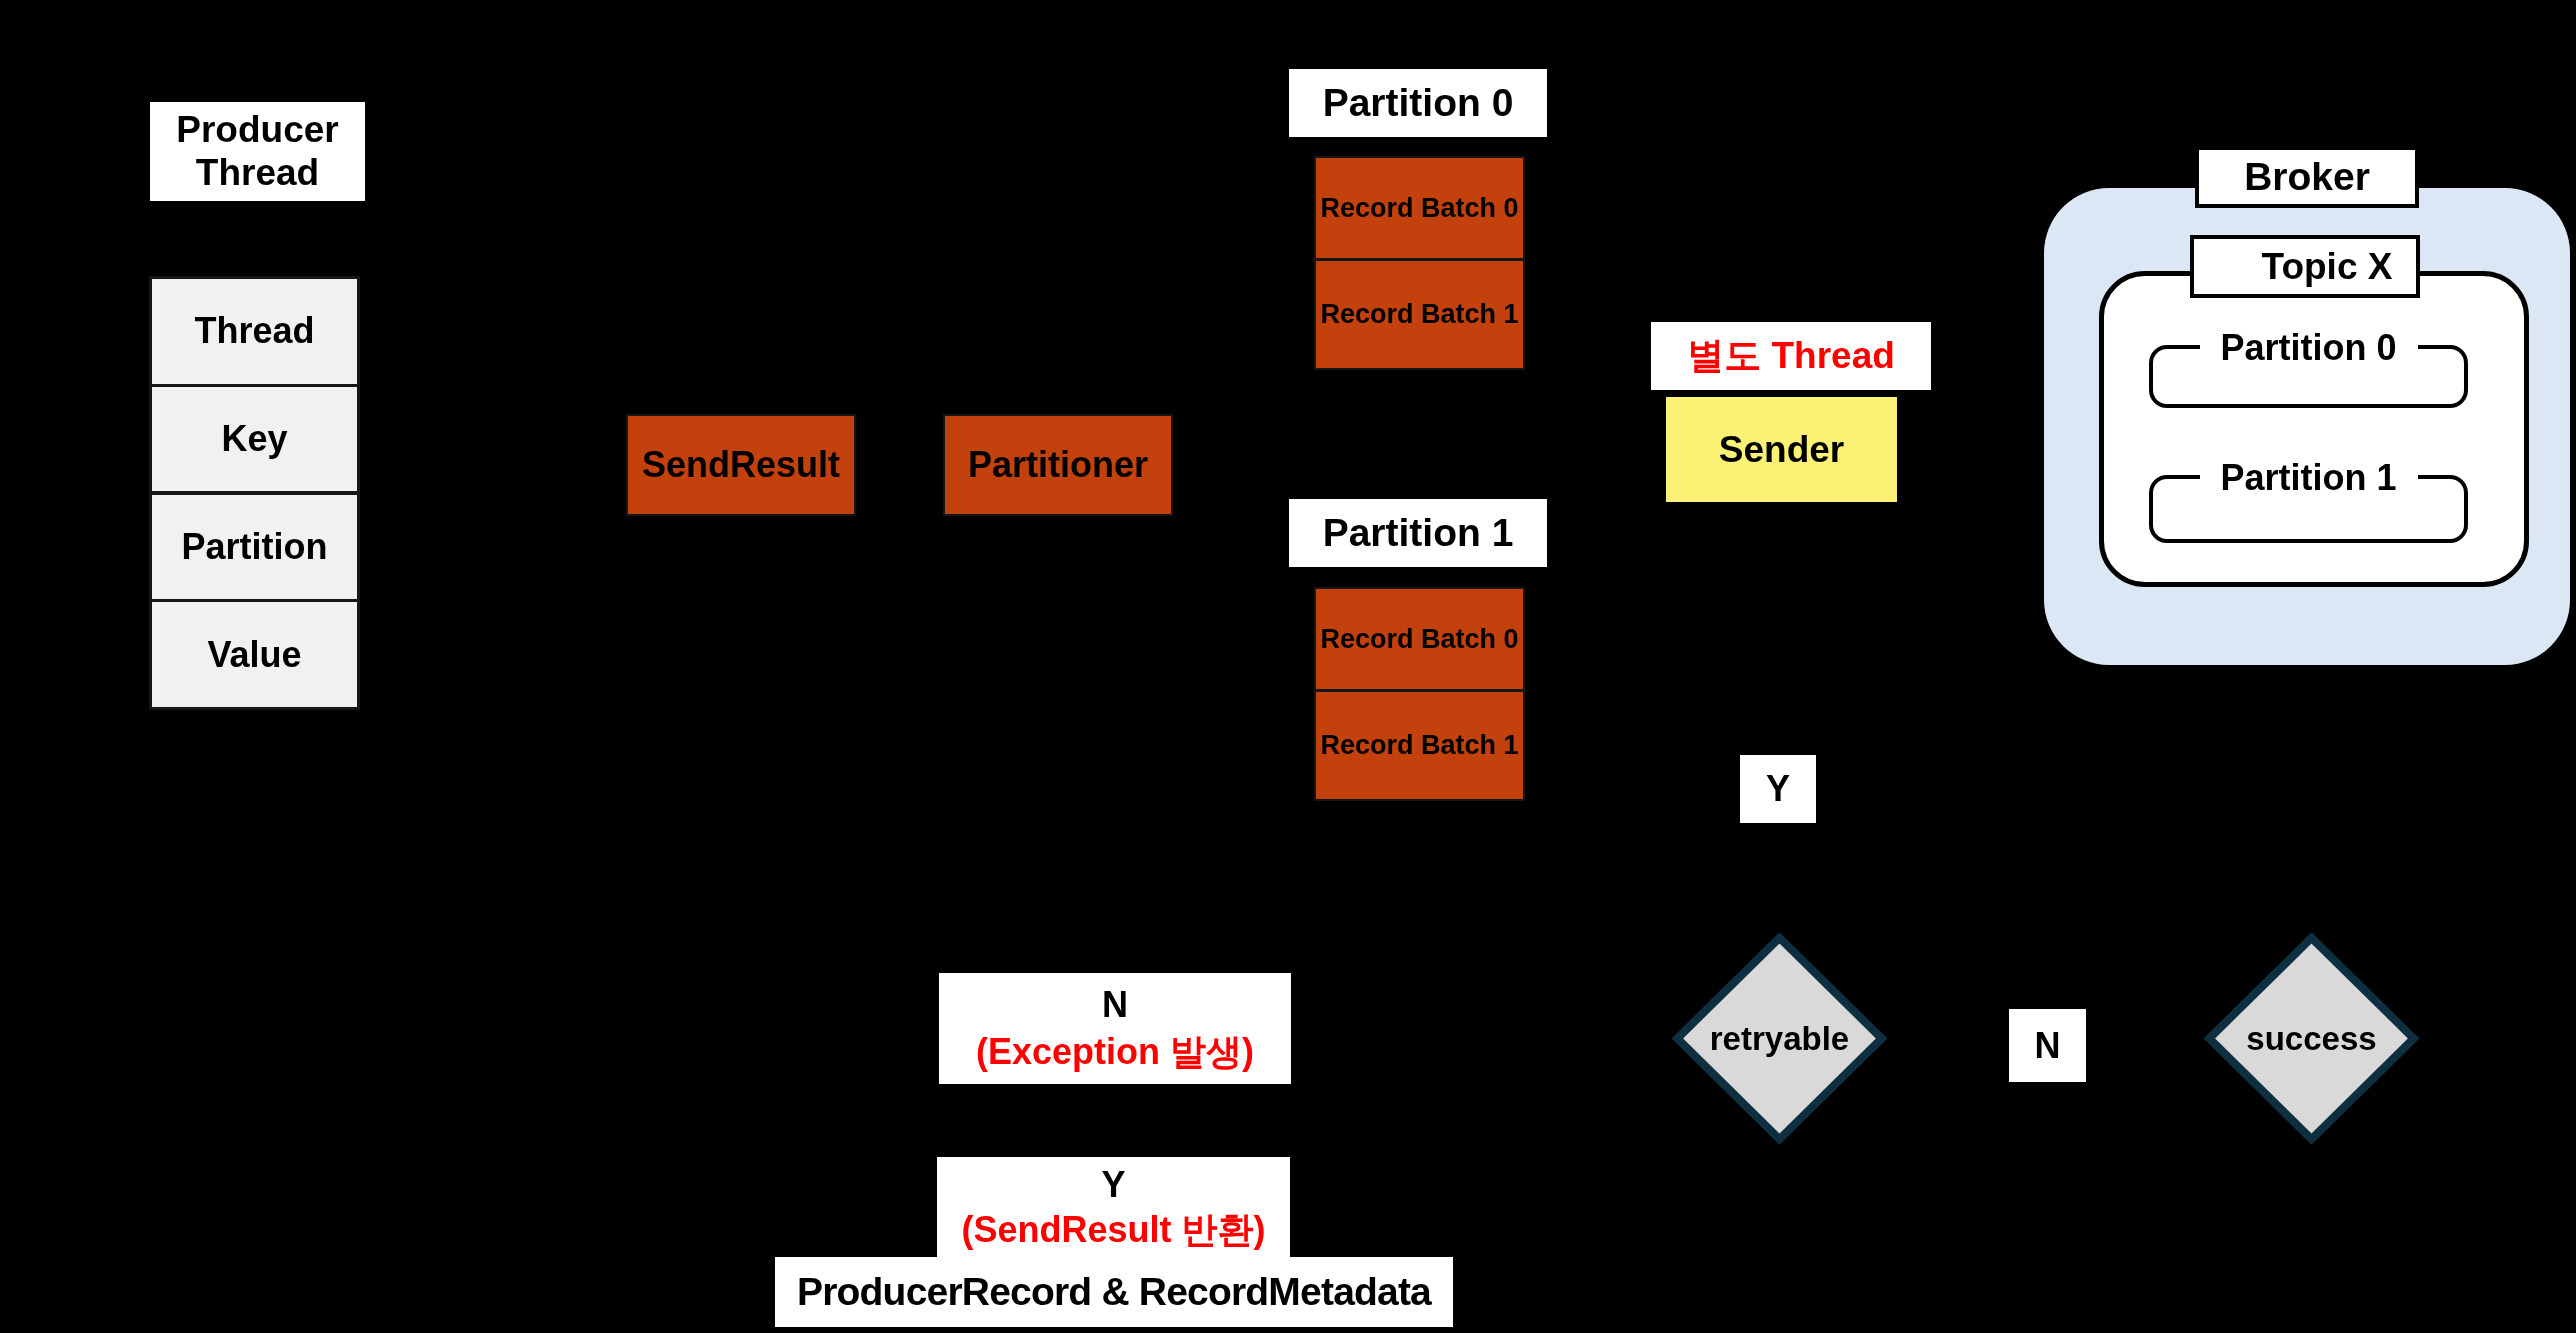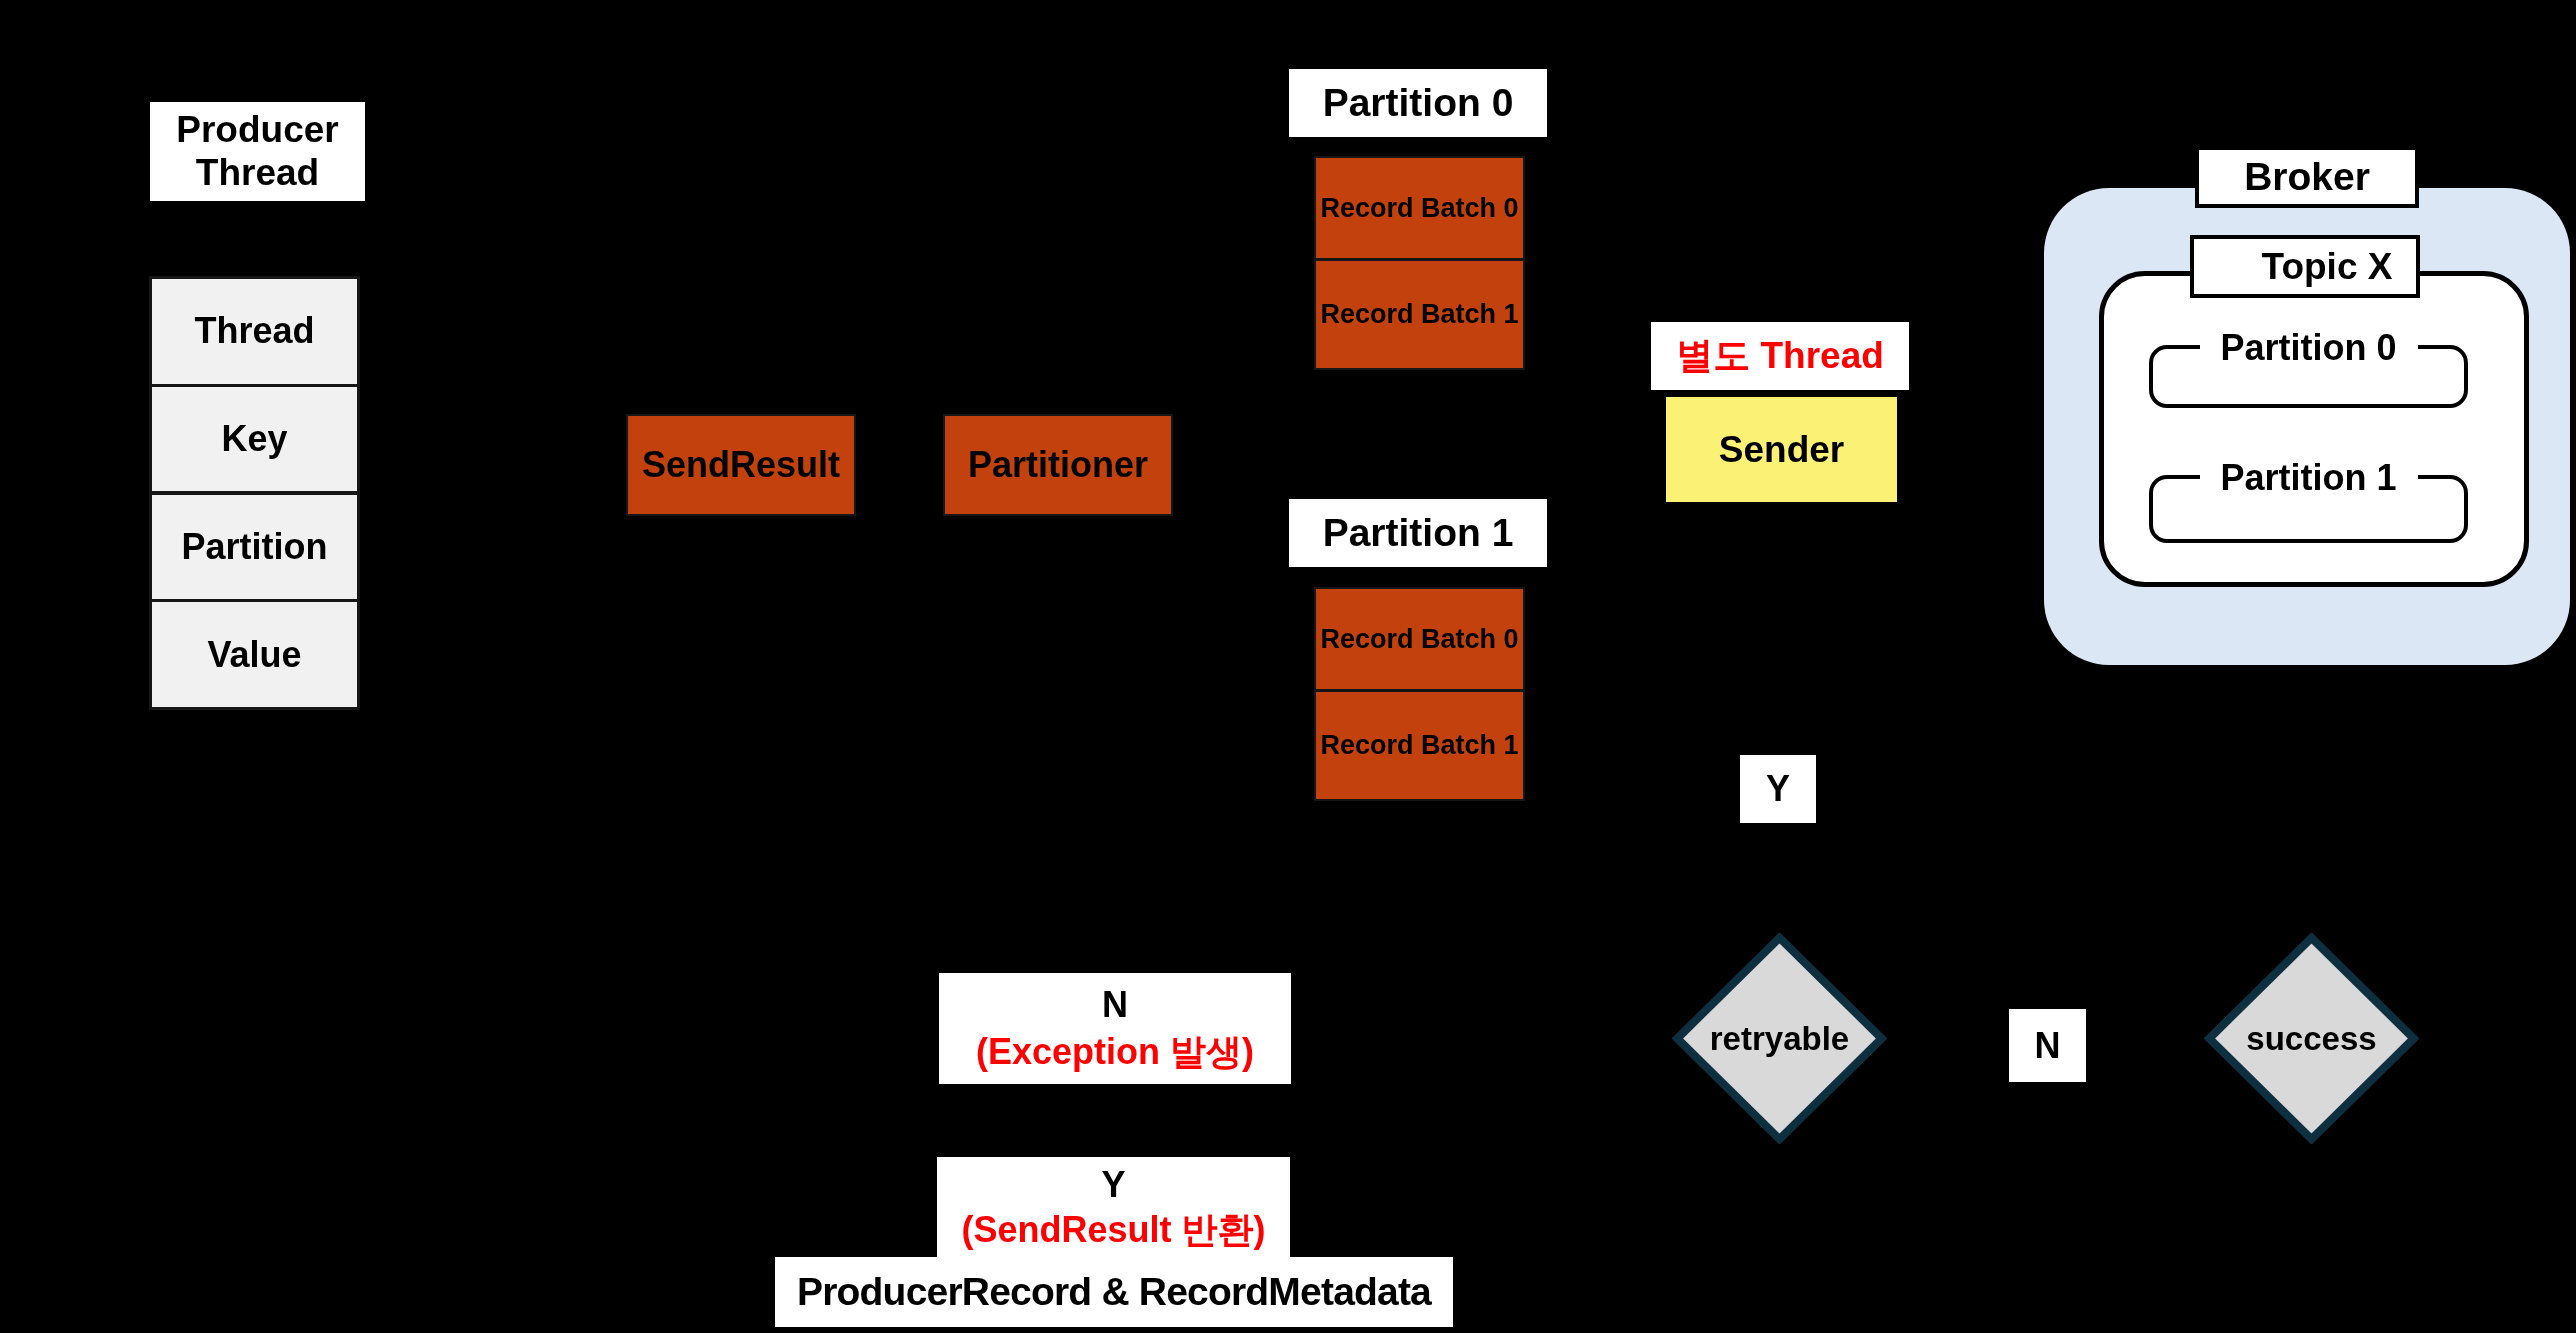--- a/index.html
+++ b/index.html
@@ -24,21 +24,21 @@
   .serializer{left:626px;top:414px;width:230px;height:102px;font-size:36px;}
   .partitioner{left:943px;top:414px;width:230px;height:102px;font-size:36px;}
 
   .p0-header{left:1289px;top:69px;width:258px;height:68px;font-size:39px;}
   .p0-rb0{left:1314px;top:156px;width:211px;height:104px;font-size:27px;}
   .p0-rb1{left:1314px;top:259px;width:211px;height:111px;font-size:27px;}
   .p1-header{left:1289px;top:499px;width:258px;height:68px;font-size:39px;}
   .p1-rb0{left:1314px;top:587px;width:211px;height:104px;font-size:27px;}
   .p1-rb1{left:1314px;top:690px;width:211px;height:111px;font-size:27px;}
 
-  .thread-note{left:1651px;top:322px;width:258px;height:68px;font-size:37px;}
+  .thread-note{left:1651px;top:322px;width:280px;height:68px;font-size:37px;}
   .sender{left:1666px;top:397px;width:231px;height:105px;font-size:37px;background:#fbf175;}
 
   .broker-blue{left:2044px;top:188px;width:526px;height:477px;background:#dbe7f5;border-radius:65px;z-index:1;}
   .broker-inner{left:2099px;top:271px;width:430px;height:316px;background:#fff;border:5.7px solid #000;border-radius:46px;z-index:2;}
   .broker-label{left:2195px;top:146px;width:224px;height:62px;border:4.1px solid #000;font-size:39px;z-index:5;}
   .topicx-label{left:2190px;top:235px;width:230px;height:63px;border:4.1px solid #000;font-size:37px;z-index:5;padding-left:44px;}
   .bracket{border:4.1px solid #000;border-radius:18px;z-index:4;}
   .bracket0{left:2149px;top:345px;width:319px;height:63px;}
   .bracket1{left:2149px;top:475px;width:319px;height:68px;}
   .bracket-label{position:absolute;top:-26px;left:50%;transform:translateX(-50%);

